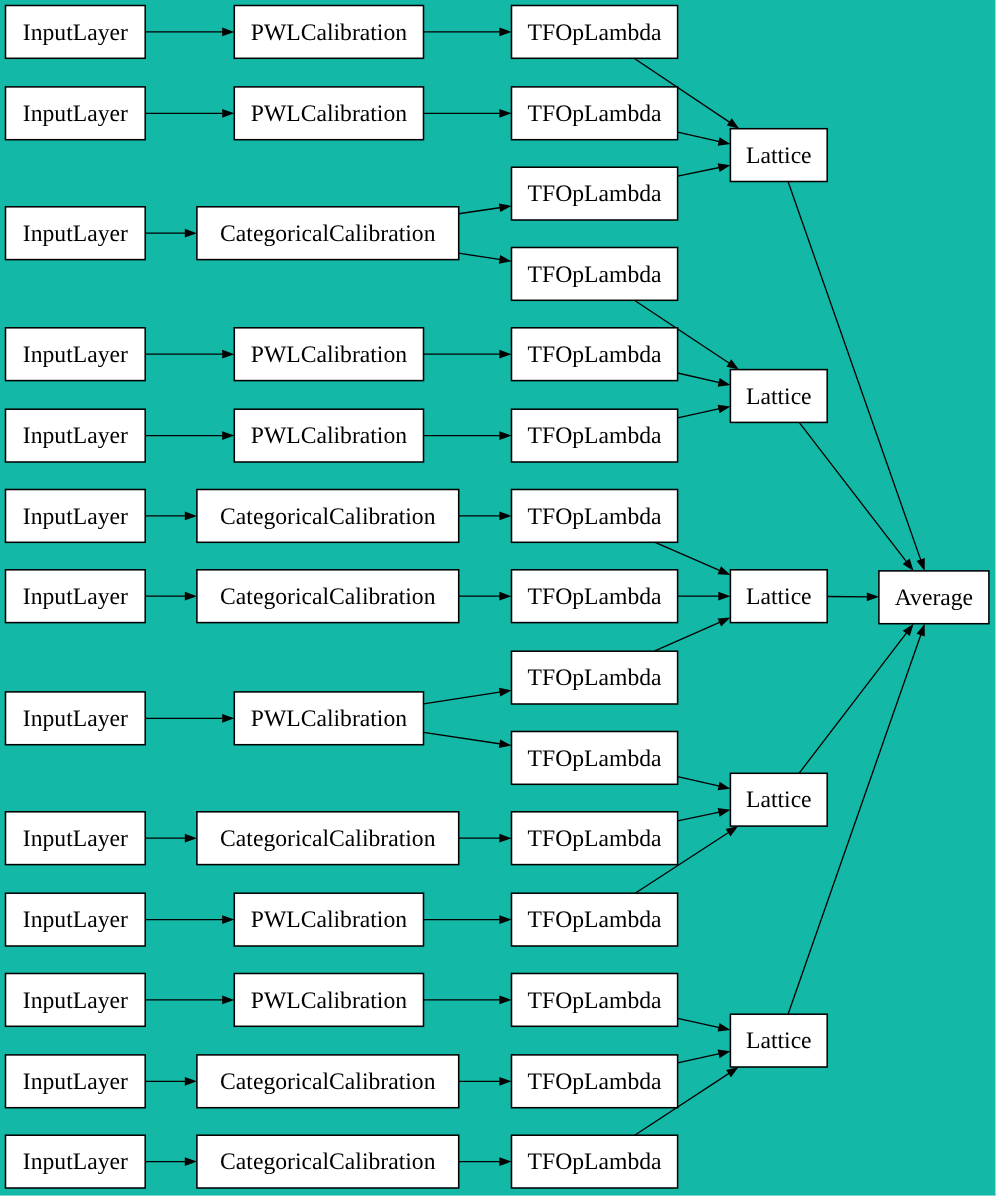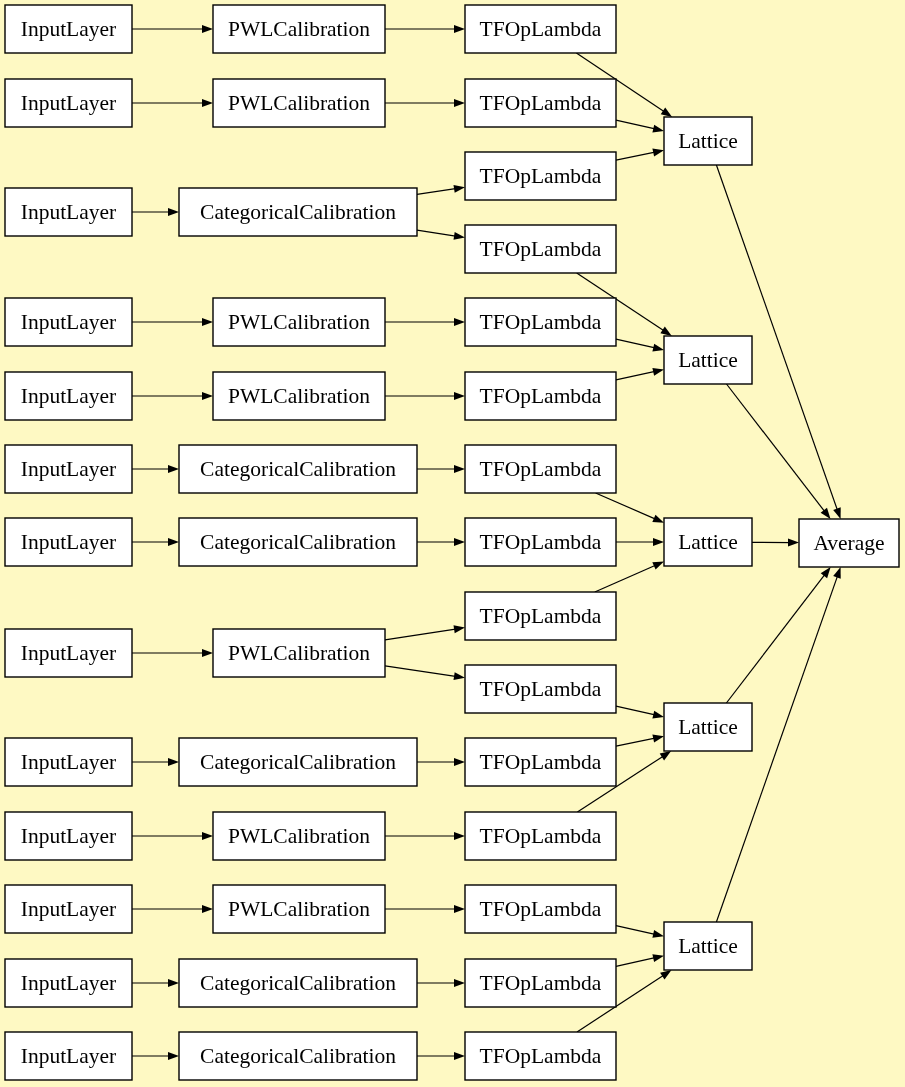--- a/index.html
+++ b/index.html
@@ -4,21 +4,21 @@
 <style>
   html, body {
     margin: 0;
     padding: 0;
     background: #ffffff;
   }
   .canvas {
     position: relative;
     width: 905px;
     height: 1087px;
-    background: #fef9c3;
+    background: #14b8a6;
     overflow: hidden;
   }
   svg {
     display: block;
     width: 905px;
     height: 1087px;
   }
   .node-box {
     fill: #ffffff;
     stroke: #000000;

